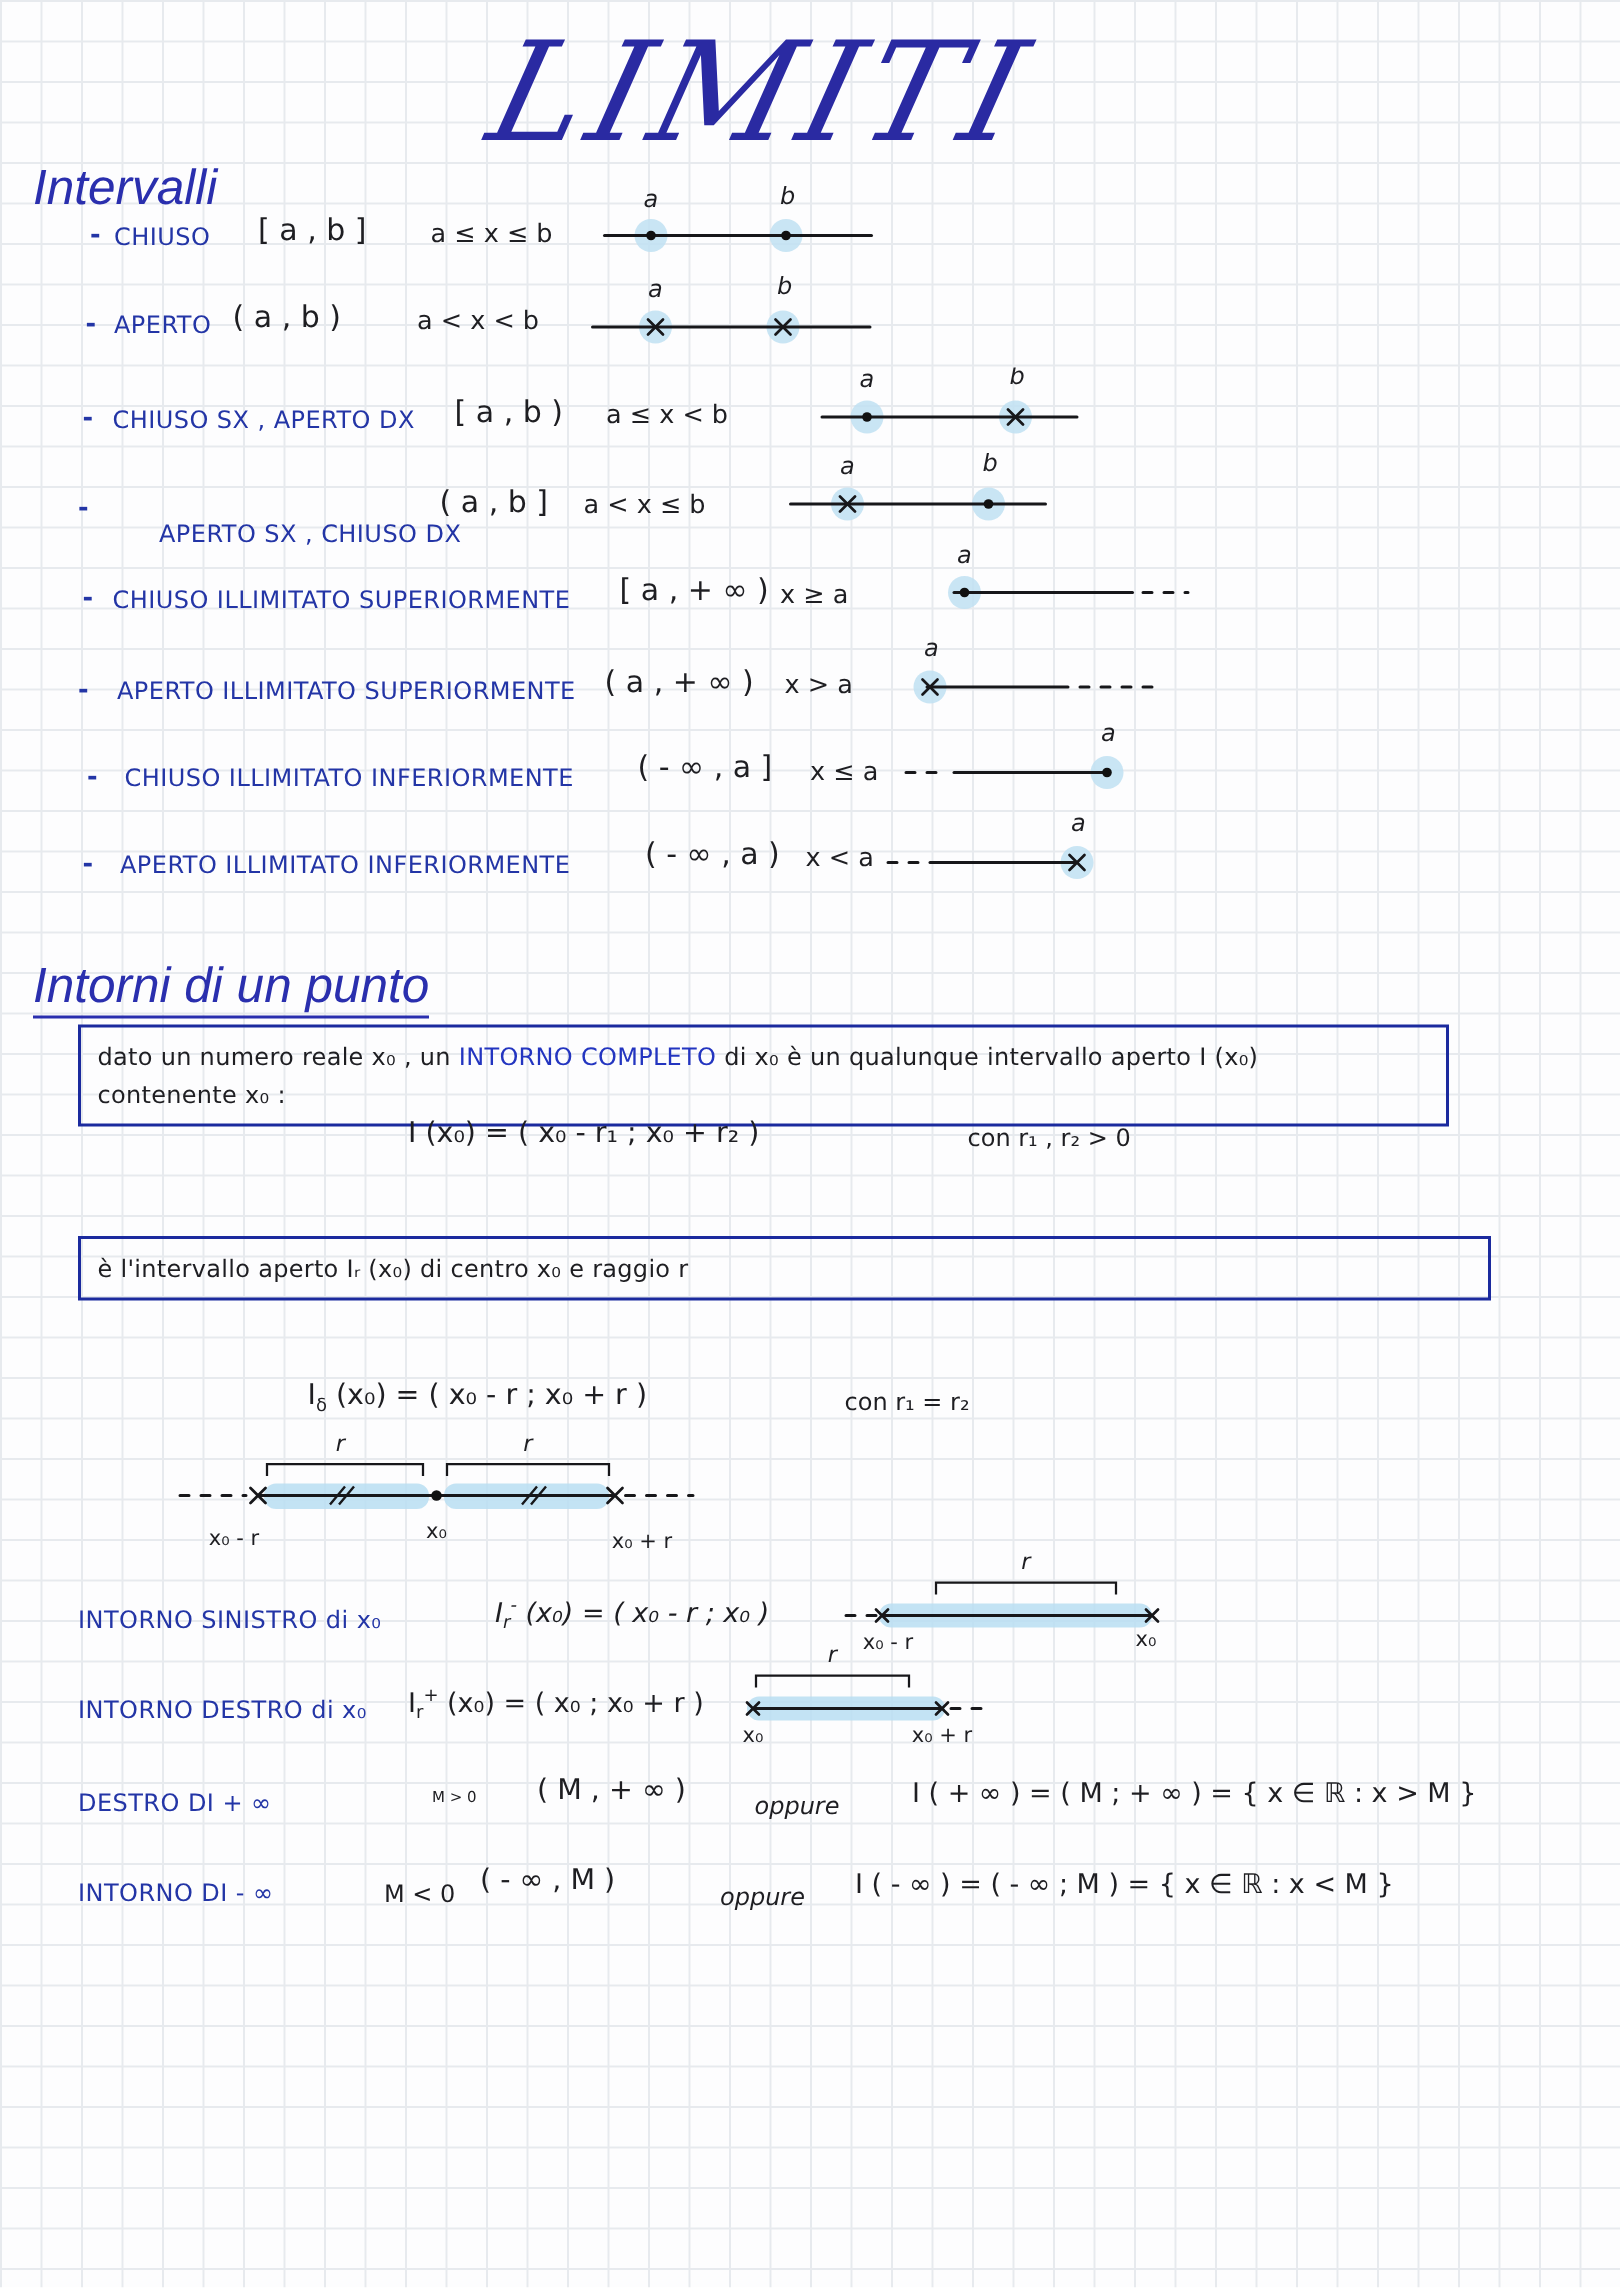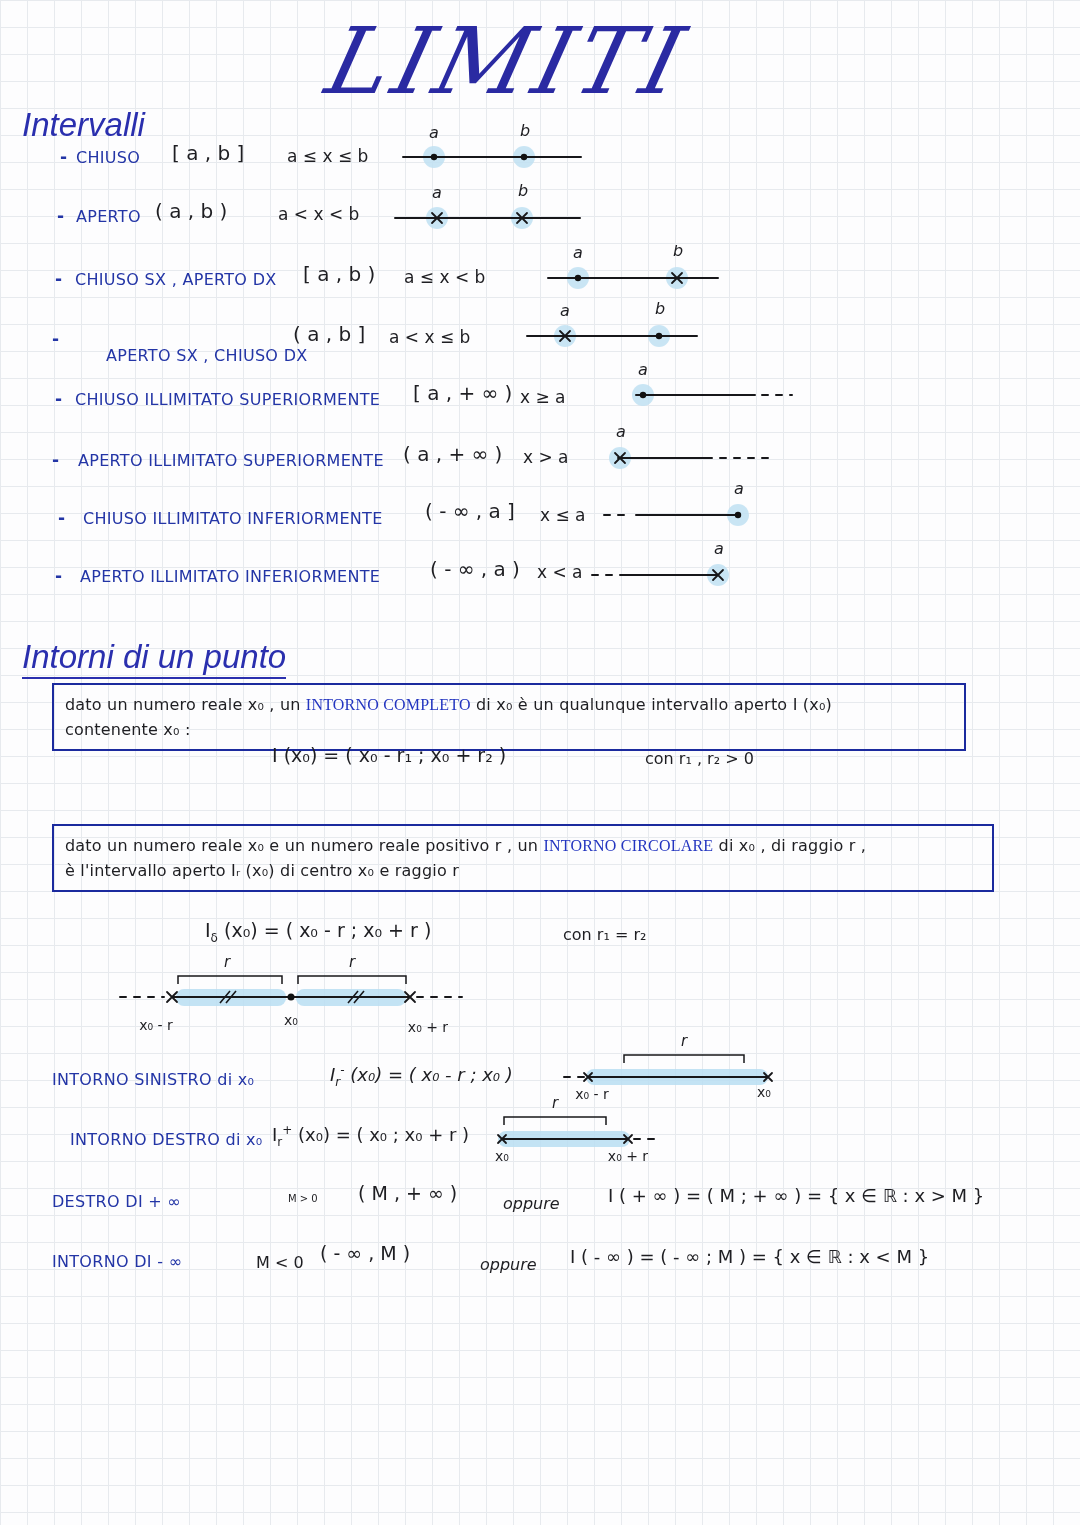--- a/index.html
+++ b/index.html
@@ -48,21 +48,21 @@
   .oppure{font-style:italic;font-size:16px;}
   .note-box{
     position:absolute;
     border:2px solid #1b2a9e;
     padding:7px 11px;
     font-size:16px;
     line-height:25px;
     color:#1e1e22;
     letter-spacing:.2px;
   }
-  .note-box .term{color:#2335c0;font-weight:500;font-family:Liberation Serif, serif;}
+  .note-box .term{color:#2335c0;font-weight:500;}
   sub{font-size:12px;}
   sup{font-size:12px;}
   
   .nl{stroke:#17171a;stroke-width:2;fill:none;stroke-linecap:round;}
   .nl-dash{stroke:#17171a;stroke-width:2;fill:none;stroke-linecap:round;stroke-dasharray:6 8;}
   .cross{stroke:#17171a;stroke-width:1.8;fill:none;stroke-linecap:round;}
   .halo{fill:#bfe1f2;opacity:.85;}
   .band{fill:#b9def2;opacity:.85;}
   .dot{fill:#111;}
   .bracket{stroke:#17171a;stroke-width:1.5;fill:none;}
@@ -188,21 +188,20 @@
 
   <div class="note-box" style="left:52px;top:683px;width:888px;">
     <div><span>dato un numero reale x₀ , un </span><span class="term">INTORNO COMPLETO</span><span> di x₀ è un qualunque intervallo aperto I (x₀)</span></div>
     <div>contenente x₀ :</div>
   </div>
 
   <span class="abs math" style="left:272px;top:744px;font-size:19px;">I (x₀) = ( x₀ - r₁ ; x₀ + r₂ )</span>
   <span class="abs math" style="left:645px;top:749px;font-size:16px;">con r₁ , r₂ &gt; 0</span>
 
   <div class="note-box" style="left:52px;top:824px;width:916px;">
-    <div><span>dato un numero reale x₀ e un numero reale positivo r , un </span><span class="term">INTORNO CIRCOLARE</span><span> di x₀ , di raggio r ,</span></div>
     <div>è l'intervallo aperto Iᵣ (x₀) di centro x₀ e raggio r</div>
   </div>
 
   <span class="abs math" style="left:205px;top:919px;font-size:19px;"><span>I</span><sub>δ</sub><span> (x₀) = ( x₀ - r ; x₀ + r )</span></span>
   <span class="abs math" style="left:563px;top:925px;font-size:16px;">con r₁ = r₂</span>
 
   <svg class="abs" style="left:112px;top:950px;" width="370" height="88" viewBox="0 0 370 88">
     <rect class="band" x="64" y="39" width="110" height="17" rx="8"></rect>
     <rect class="band" x="184" y="39" width="110" height="17" rx="8"></rect>
     <line class="nl-dash" x1="8" y1="47" x2="52" y2="47"></line>
@@ -229,21 +228,21 @@
     <text class="r-label" x="122" y="13" text-anchor="middle">r</text>
     <rect class="band" x="24" y="36" width="182" height="16" rx="8"></rect>
     <line class="nl-dash" x1="2" y1="44" x2="22" y2="44"></line>
     <line class="nl" x1="26" y1="44" x2="206" y2="44"></line>
     <path class="cross" d="M22 40 L30 48 M30 40 L22 48"></path>
     <path class="cross" d="M202 40 L210 48 M210 40 L202 48"></path>
     <text class="sm-label" x="30" y="66" text-anchor="middle">x₀ - r</text>
     <text class="sm-label" x="202" y="64" text-anchor="middle">x₀</text>
   </svg>
 
-  <span class="abs hw-label" style="left:70px;top:1130px;">INTORNO DESTRO  di  x₀</span>
+  <span class="abs hw-label" style="left:52px;top:1130px;">INTORNO DESTRO  di  x₀</span>
   <span class="abs math" style="left:272px;top:1123px;font-size:18px;"><span>I</span><sub>r</sub><sup>+</sup><span> (x₀) = ( x₀ ; x₀ + r )</span></span>
   <svg class="abs" style="left:488px;top:1095px;" width="240" height="70" viewBox="0 0 240 70">
     <path class="bracket" d="M16 30 L16 22 L118 22 L118 30"></path>
     <text class="r-label" x="67" y="13" text-anchor="middle">r</text>
     <rect class="band" x="10" y="36" width="132" height="16" rx="8"></rect>
     <line class="nl" x1="14" y1="44" x2="140" y2="44"></line>
     <line class="nl-dash" x1="146" y1="44" x2="172" y2="44"></line>
     <path class="cross" d="M10 40 L18 48 M18 40 L10 48"></path>
     <path class="cross" d="M136 40 L144 48 M144 40 L136 48"></path>
     <text class="sm-label" x="14" y="66" text-anchor="middle">x₀</text>

